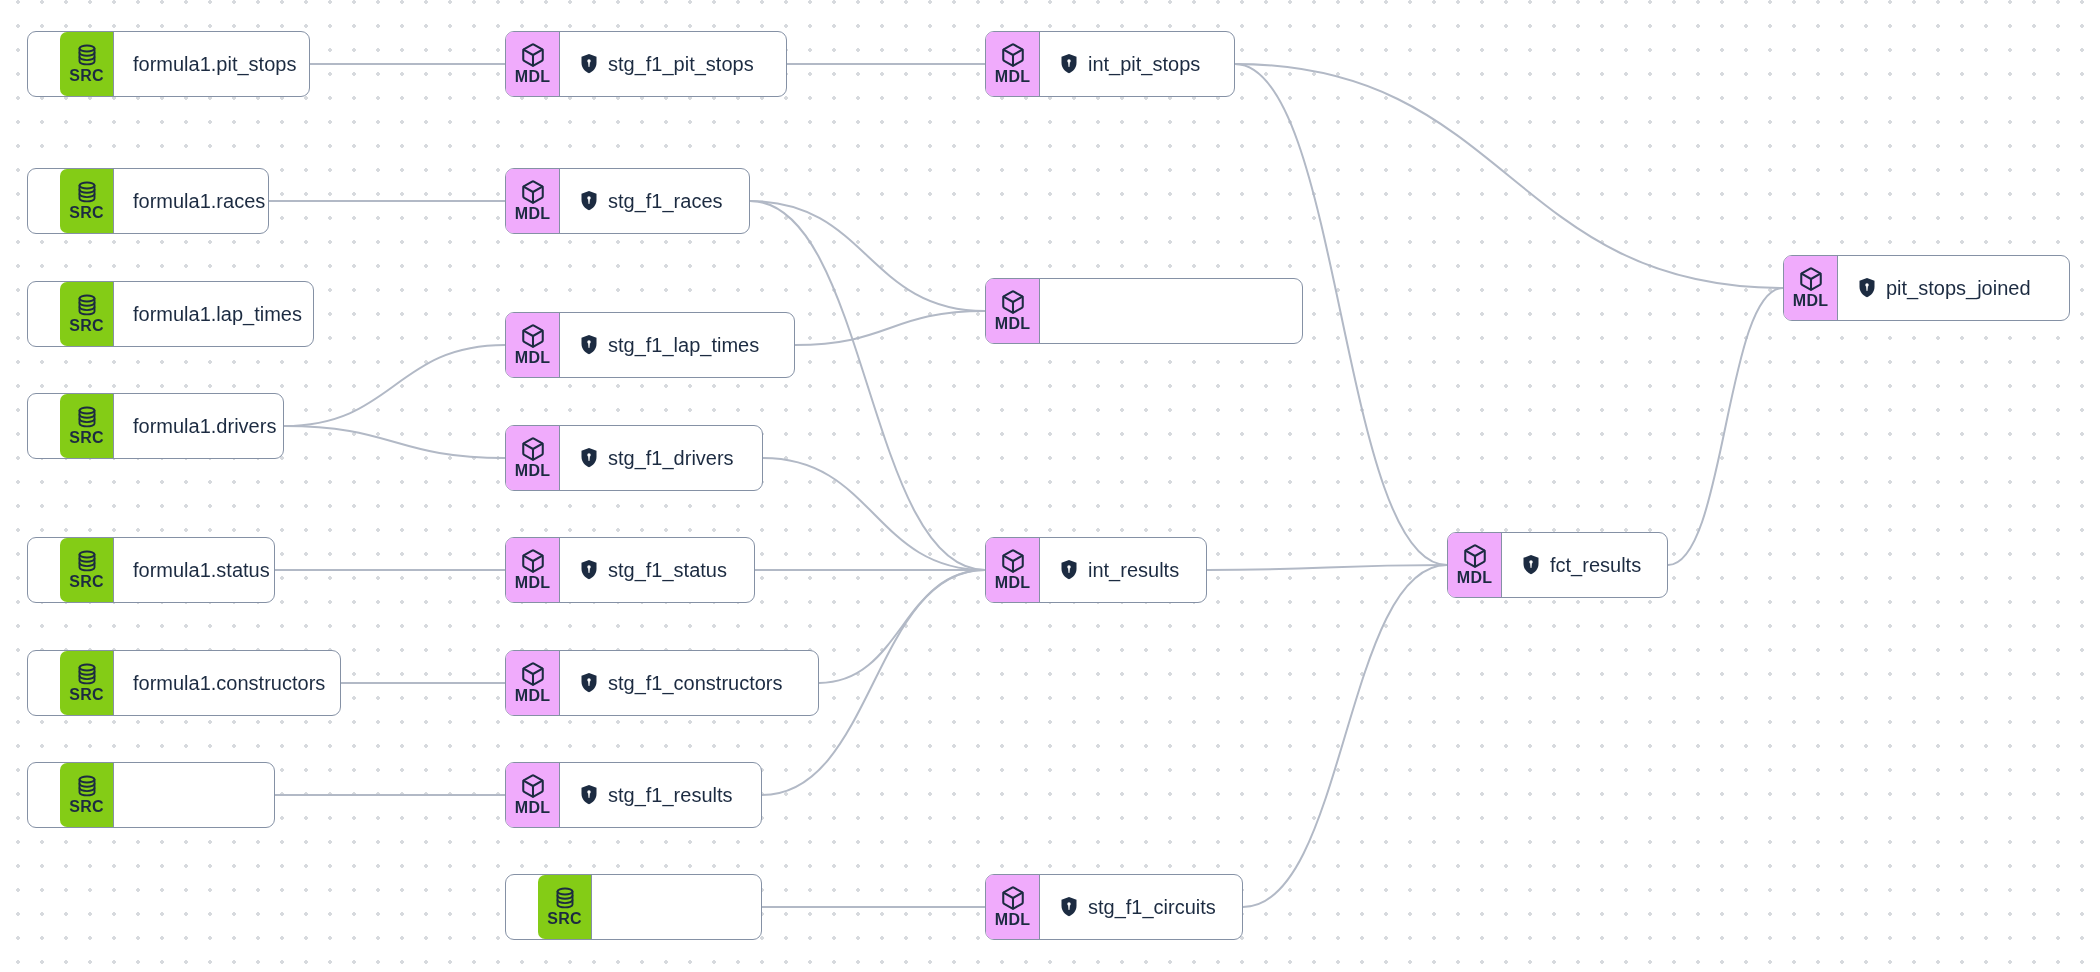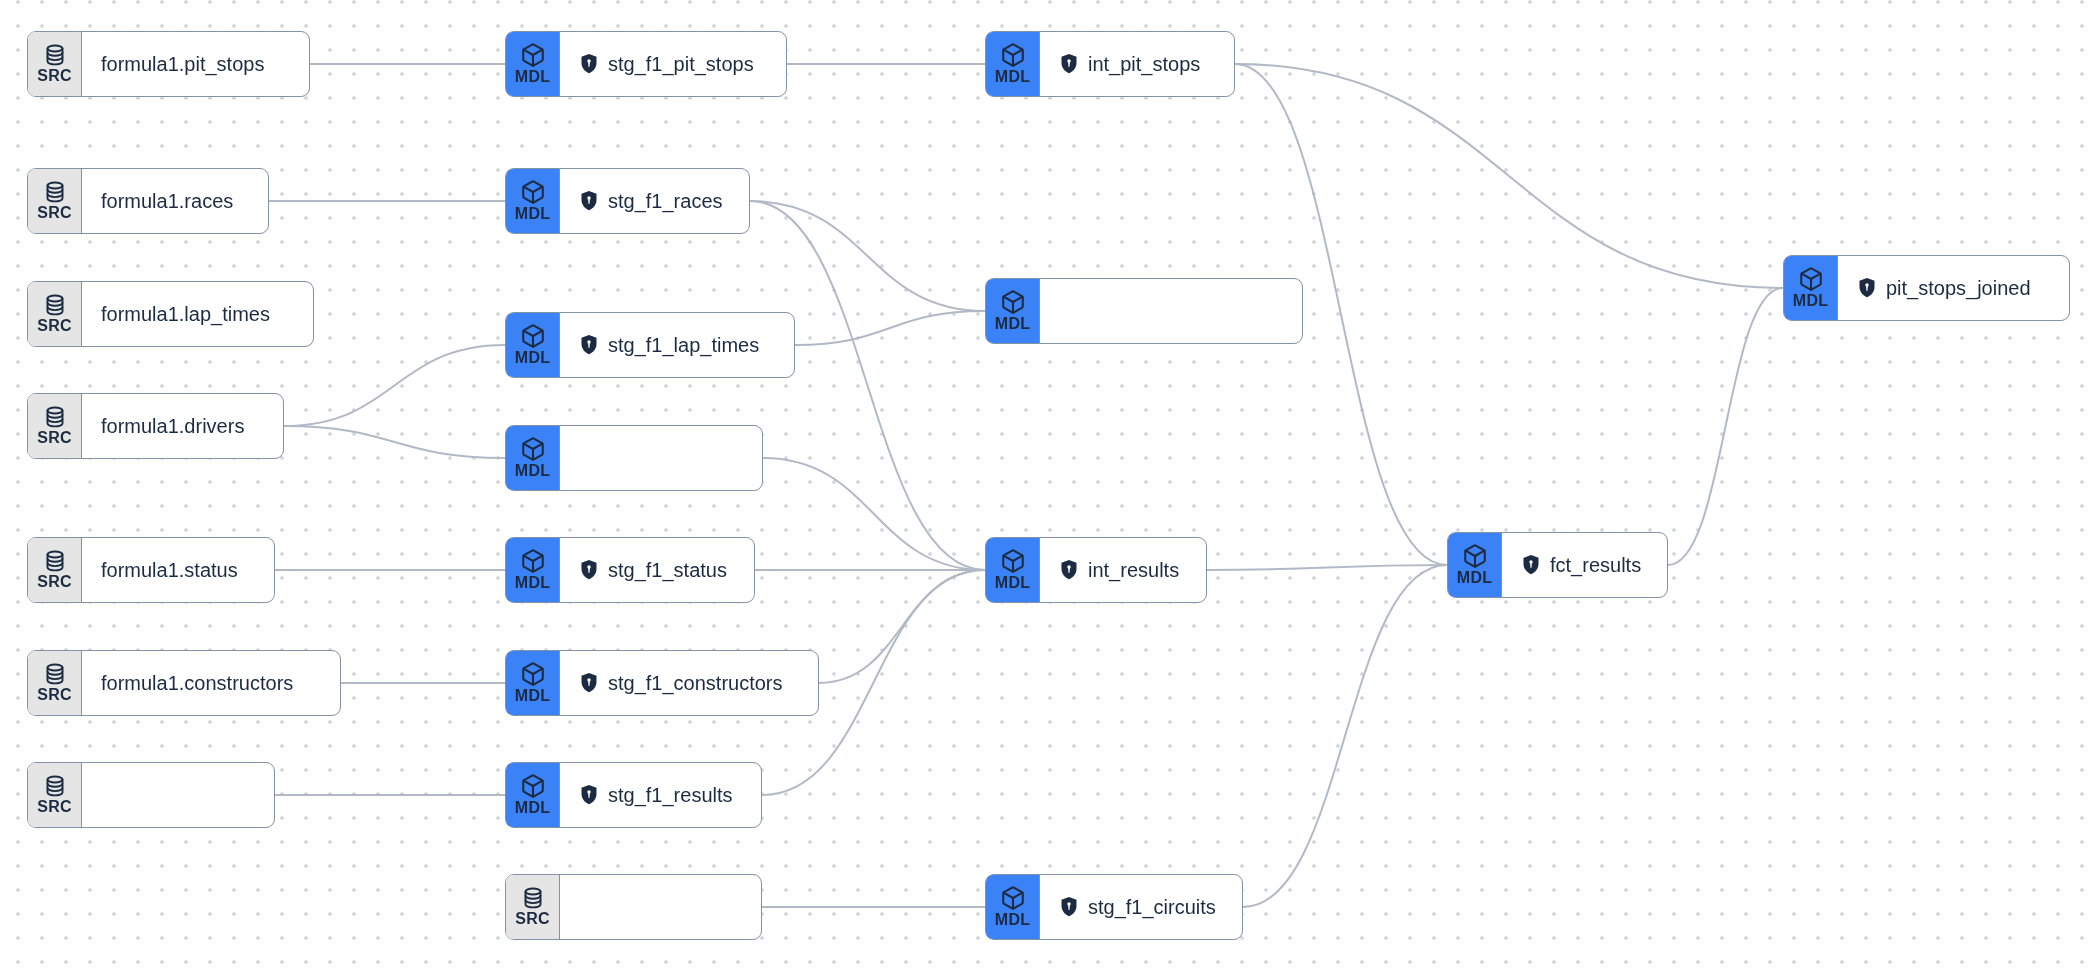--- a/index.html
+++ b/index.html
@@ -46,22 +46,22 @@
     border-right: 1.8px solid #8591a5;
     border-radius: 7px 0 0 7px;
     display: flex;
     flex-direction: column;
     align-items: center;
     justify-content: center;
     gap: 1px;
     padding-top: 2px;
     box-sizing: border-box;
   }
-  .node.source .badge { background: #e5e5e5; }
-  .node.model  .badge { background: #3b82f6; }
+  .node.source .badge { background: #84cc16; margin-left: 32px; }
+  .node.model  .badge { background: #f0abfc; }
   .badge-label {
     font-size: 16px;
     font-weight: 700;
     letter-spacing: 0.2px;
     color: #1c2b41;
     line-height: 1;
     padding-bottom: 3px;
   }
   .node .body {
     flex: 1 1 auto;
@@ -269,20 +269,28 @@
       </div>
       <div class="node model" style="left: 505px; top: 425px; width: 258px;">
         <div class="badge">
           <svg class="icon" width="26" height="26" viewBox="0 0 24 24" fill="none" stroke="#1c2b41" stroke-width="1.9" stroke-linecap="round" stroke-linejoin="round">
      <path d="M21 16V8a1.6 1.6 0 0 0-.8-1.4l-7.4-4.2a1.6 1.6 0 0 0-1.6 0L3.8 6.6A1.6 1.6 0 0 0 3 8v8a1.6 1.6 0 0 0 .8 1.4l7.4 4.2a1.6 1.6 0 0 0 1.6 0l7.4-4.2A1.6 1.6 0 0 0 21 16z"></path>
      <polyline points="3.3 7 12 12 20.7 7"></polyline>
      <line x1="12" y1="22" x2="12" y2="12"></line>
    </svg>
           <span class="badge-label">MDL</span>
         </div>
+        <div class="body">
+          <svg class="icon" width="20" height="22" viewBox="0 0 24 26" fill="#1c2b41">
+     <path d="M12 1l9 3.4v7.1c0 6.1-3.9 10.4-9 12.5-5.1-2.1-9-6.4-9-12.5V4.4L12 1z"></path>
+     <circle cx="12" cy="9.4" r="2.1" fill="#ffffff"></circle>
+     <path d="M12 10.5c.9 0 1.1.6 1 1.3l-.4 4.1c-.05.5-.3.8-.6.8s-.55-.3-.6-.8l-.4-4.1c-.1-.7.1-1.3 1-1.3z" fill="#ffffff"></path>
+   </svg>
+          <span class="label">stg_f1_drivers</span>
+        </div>
       </div>
       <div class="node model" style="left: 505px; top: 537px; width: 250px;">
         <div class="badge">
           <svg class="icon" width="26" height="26" viewBox="0 0 24 24" fill="none" stroke="#1c2b41" stroke-width="1.9" stroke-linecap="round" stroke-linejoin="round">
      <path d="M21 16V8a1.6 1.6 0 0 0-.8-1.4l-7.4-4.2a1.6 1.6 0 0 0-1.6 0L3.8 6.6A1.6 1.6 0 0 0 3 8v8a1.6 1.6 0 0 0 .8 1.4l7.4 4.2a1.6 1.6 0 0 0 1.6 0l7.4-4.2A1.6 1.6 0 0 0 21 16z"></path>
      <polyline points="3.3 7 12 12 20.7 7"></polyline>
      <line x1="12" y1="22" x2="12" y2="12"></line>
    </svg>
           <span class="badge-label">MDL</span>
         </div>

